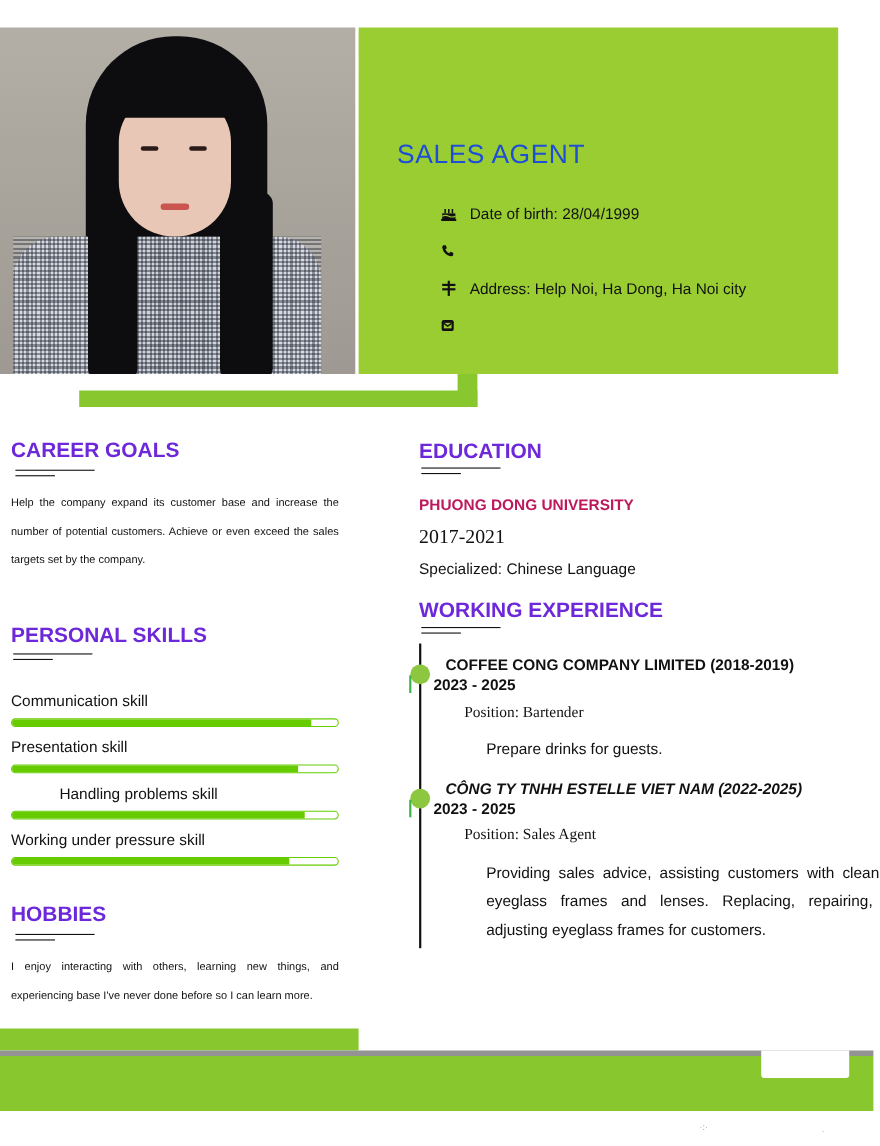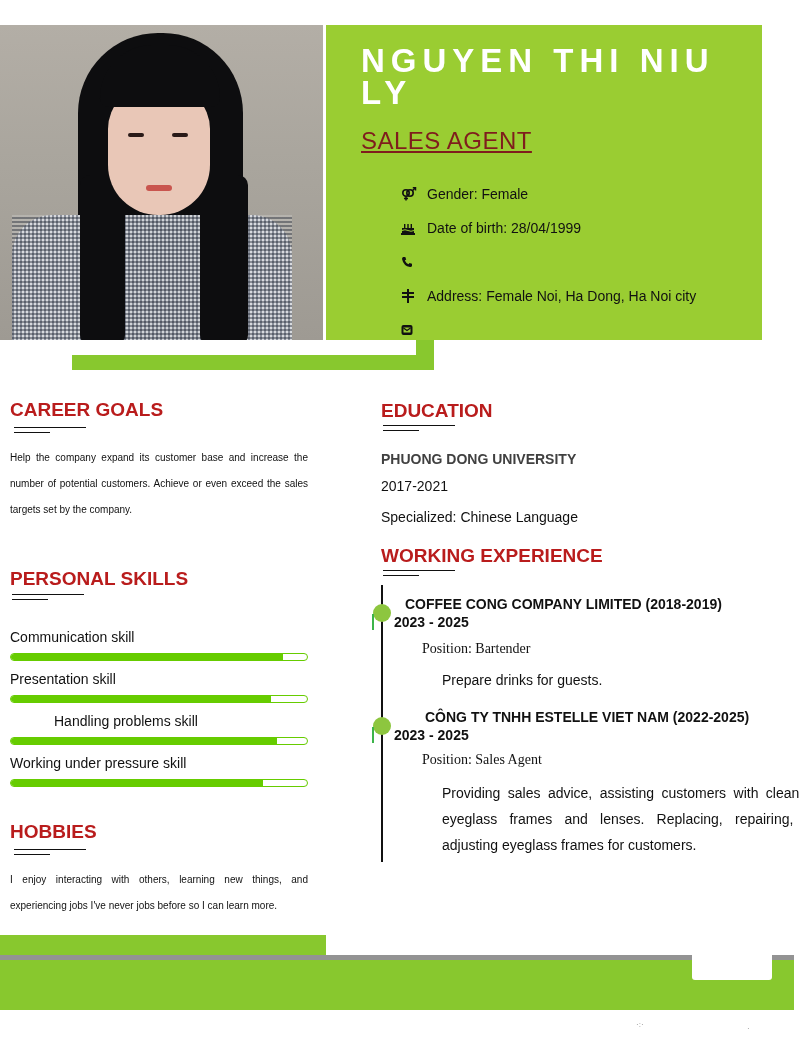--- a/index.html
+++ b/index.html
@@ -41,47 +41,47 @@
   .header-panel {
     position: absolute; left: 326px; top: 25px; width: 436px; height: 315px;
     background: #9acd32;
   }
   .name {
     position: absolute; left: 35px; top: 20px; width: 380px;
     color: #ffffff; font-weight: 700; font-size: 33px; line-height: 32px; letter-spacing: 6px;
   }
   .role {
     position: absolute; left: 35px; top: 102px;
-    color: #7f1d1d; font-size: 24px; letter-spacing: 0.5px; text-decoration: underline;
+    color: #1d4ed8; font-size: 24px; letter-spacing: 0.5px;
   }
   .info-list { position: absolute; left: 75px; top: 152px; }
   .info-item { display: flex; align-items: center; height: 34px; }
   .info-item .ico { width: 26px; display: flex; align-items: center; justify-content: flex-start; color: #111; font-size: 13px; }
   .info-item .txt { font-size: 14px; color: #111; }
   .bar-green-l { position: absolute; left: 72px; top: 355px; width: 362px; height: 15px; background: #88c82e; }
   .bar-green-v { position: absolute; left: 416px; top: 340px; width: 18px; height: 30px; background: #88c82e; }
 
   .section-title {
-    position: absolute; color: #b91c1c; font-weight: 700; font-size: 19px; letter-spacing: 0px;
+    position: absolute; color: #6d28d9; font-weight: 700; font-size: 19px; letter-spacing: 0px;
   }
   .underline { position: absolute; height: 1px; background: #111; }
 
   .para {
     position: absolute; font-size: 10px; line-height: 26px; color: #111; text-align: justify;
   }
 
   .skill-label { position: absolute; left: 10px; font-size: 14px; color: #111; }
   .skill-track {
     position: absolute; left: 10px; width: 298px; height: 8px;
     border: 1.5px solid #66cc00; border-radius: 5px; background: #fff;
   }
   .skill-fill { height: 100%; background: #66cc00; border-radius: 4px 0 0 4px; }
 
-  .edu-school { position: absolute; left: 381px; top: 451px; font-size: 14px; font-weight: 700; color: #404040; }
-  .edu-years { position: absolute; left: 381px; top: 478px; font-size: 14px; color: #111; }
+  .edu-school { position: absolute; left: 381px; top: 451px; font-size: 14px; font-weight: 700; color: #be185d; }
+  .edu-years { position: absolute; left: 381px; top: 478px; font-size: 18px; color: #111; font-family: Liberation Serif, serif; }
   .edu-major { position: absolute; left: 381px; top: 509px; font-size: 14px; color: #111; }
 
   .timeline-line { position: absolute; left: 381px; top: 585px; width: 1.5px; height: 277px; background: #111; }
   .dot { position: absolute; width: 18px; height: 18px; border-radius: 50%; background: #8dc63f; }
   .dot-tick { position: absolute; width: 2px; height: 16px; background: #3db44a; }
   .job-title { position: absolute; font-size: 14px; font-weight: 700; color: #111; }
   .job-period { position: absolute; font-size: 14px; font-weight: 700; color: #111; }
   .job-pos { position: absolute; font-size: 14px; color: #111; font-family: Liberation Serif, serif; }
   .job-desc { position: absolute; font-size: 14px; line-height: 26px; color: #111; text-align: justify; margin-left: 40px; }
 
@@ -100,36 +100,22 @@
   <div class="hair-front-l"></div>
   <div class="hair-front-r"></div>
   <div class="face"></div>
   <div class="bangs"></div>
   <div class="eye" style="left:128px"></div>
   <div class="eye" style="left:172px"></div>
   <div class="mouth"></div>
 </div>
 
 <div class="header-panel">
-  <div class="name">NGUYEN THI NIU LY</div>
   <div class="role">SALES AGENT</div>
   <div class="info-list">
-    <div class="info-item">
-      <span class="ico">
-        <svg width="16" height="14" viewBox="0 0 16 14">
-            <circle cx="5" cy="6" r="3.2" fill="none" stroke="#111" stroke-width="1.6"></circle>
-            <circle cx="9" cy="6" r="3.2" fill="none" stroke="#111" stroke-width="1.6"></circle>
-            <line x1="5" y1="9.2" x2="5" y2="13.5" stroke="#111" stroke-width="1.5"></line>
-            <line x1="3" y1="11.5" x2="7" y2="11.5" stroke="#111" stroke-width="1.5"></line>
-            <line x1="11.3" y1="3.7" x2="14.5" y2="0.8" stroke="#111" stroke-width="1.5"></line>
-            <polyline points="11.8,0.8 14.5,0.8 14.5,3.4" fill="none" stroke="#111" stroke-width="1.5"></polyline>
-          </svg>
-      </span>
-      <span class="txt">Gender: Female</span>
-    </div>
     <div class="info-item">
       <span class="ico">
         <svg width="14" height="13" viewBox="0 0 14 13">
             <rect x="1" y="6" width="12" height="6" fill="#111"></rect>
             <rect x="0" y="11" width="14" height="2" fill="#111"></rect>
             <rect x="3" y="2" width="1.4" height="4" fill="#111"></rect>
             <rect x="6.3" y="2" width="1.4" height="4" fill="#111"></rect>
             <rect x="9.6" y="2" width="1.4" height="4" fill="#111"></rect>
             <path d="M1 8.5 Q4 7 7 8.5 T13 8.5" stroke="#9acd32" stroke-width="1" fill="none"></path>
           </svg>
@@ -145,21 +131,21 @@
       <span class="txt"></span>
     </div>
     <div class="info-item">
       <span class="ico">
         <svg width="14" height="14" viewBox="0 0 14 14">
             <rect x="6" y="0" width="2" height="14" fill="#111"></rect>
             <rect x="1" y="3" width="12" height="2" fill="#111"></rect>
             <rect x="1" y="7" width="12" height="2" fill="#111"></rect>
           </svg>
       </span>
-      <span class="txt">Address: Female Noi, Ha Dong, Ha Noi city</span>
+      <span class="txt">Address: Help Noi, Ha Dong, Ha Noi city</span>
     </div>
     <div class="info-item">
       <span class="ico">
         <svg width="12" height="12" viewBox="0 0 12 12">
             <rect x="0.5" y="1" width="11" height="10" rx="2" fill="#111"></rect>
             <rect x="2.5" y="3.5" width="7" height="5" fill="#9acd32"></rect>
             <polyline points="2.5,4 6,6.5 9.5,4" fill="none" stroke="#111" stroke-width="1.2"></polyline>
           </svg>
       </span>
       <span class="txt"></span>
@@ -195,21 +181,21 @@
   </div>
 
 <div class="skill-label" style="top:755px;">Working under pressure skill</div>
 <div class="skill-track" style="top:779px;">
     <div class="skill-fill" style="width:85%"></div>
   </div>
 
 <div class="section-title" style="left:10px; top:821px;">HOBBIES</div>
 <div class="underline" style="left:14px; top:849px; width:72px;"></div>
 <div class="underline" style="left:14px; top:854px; width:36px;"></div>
-<div class="para" style="left:10px; top:867px; width:298px;">I enjoy interacting with others, learning new things, and experiencing jobs I've never jobs before so I can learn more.</div>
+<div class="para" style="left:10px; top:867px; width:298px;">I enjoy interacting with others, learning new things, and experiencing base I've never done before so I can learn more.</div>
 
 <div class="section-title" style="left:381px; top:400px;">EDUCATION</div>
 <div class="underline" style="left:383px; top:425px; width:72px;"></div>
 <div class="underline" style="left:383px; top:430px; width:36px;"></div>
 <div class="edu-school">PHUONG DONG UNIVERSITY</div>
 <div class="edu-years">2017-2021</div>
 <div class="edu-major">Specialized: Chinese Language</div>
 
 <div class="section-title" style="left:381px; top:545px;">WORKING EXPERIENCE</div>
 <div class="underline" style="left:383px; top:570px; width:72px;"></div>
@@ -219,21 +205,21 @@
 
 <div class="dot" style="left:373px; top:604px;"></div>
 <div class="dot-tick" style="left:372px; top:614px;"></div>
 <div class="job-title" style="left:405px; top:596px;">COFFEE CONG COMPANY LIMITED (2018-2019)</div>
 <div class="job-period" style="left:394px; top:614px;">2023 - 2025</div>
 <div class="job-pos" style="left:422px; top:641px;">Position: Bartender</div>
 <div class="job-desc" style="left:402px; top:667px; width:376px;">Prepare drinks for guests.</div>
 
 <div class="dot" style="left:373px; top:717px;"></div>
 <div class="dot-tick" style="left:372px; top:727px;"></div>
-<div class="job-title" style="left:425px; top:709px;">CÔNG TY TNHH ESTELLE VIET NAM (2022-2025)</div>
+<div class="job-title" style="left:405px; top:709px;font-style:italic;">CÔNG TY TNHH ESTELLE VIET NAM (2022-2025)</div>
 <div class="job-period" style="left:394px; top:727px;">2023 - 2025</div>
 <div class="job-pos" style="left:422px; top:752px;">Position: Sales Agent</div>
 <div class="job-desc" style="left:402px; top:780px; width:376px;">Providing sales advice, assisting customers with cleaning eyeglass frames and lenses. Replacing, repairing, or adjusting eyeglass frames for customers.</div>
 
 <div class="footer-green-l"></div>
 <div class="footer-gray"></div>
 <div class="footer-green"></div>
 <div class="footer-notch"></div>
 <div class="specks" style="left:636px; top:1020px;">·:·</div>
 <div class="specks" style="left:747px; top:1024px;">·</div>

